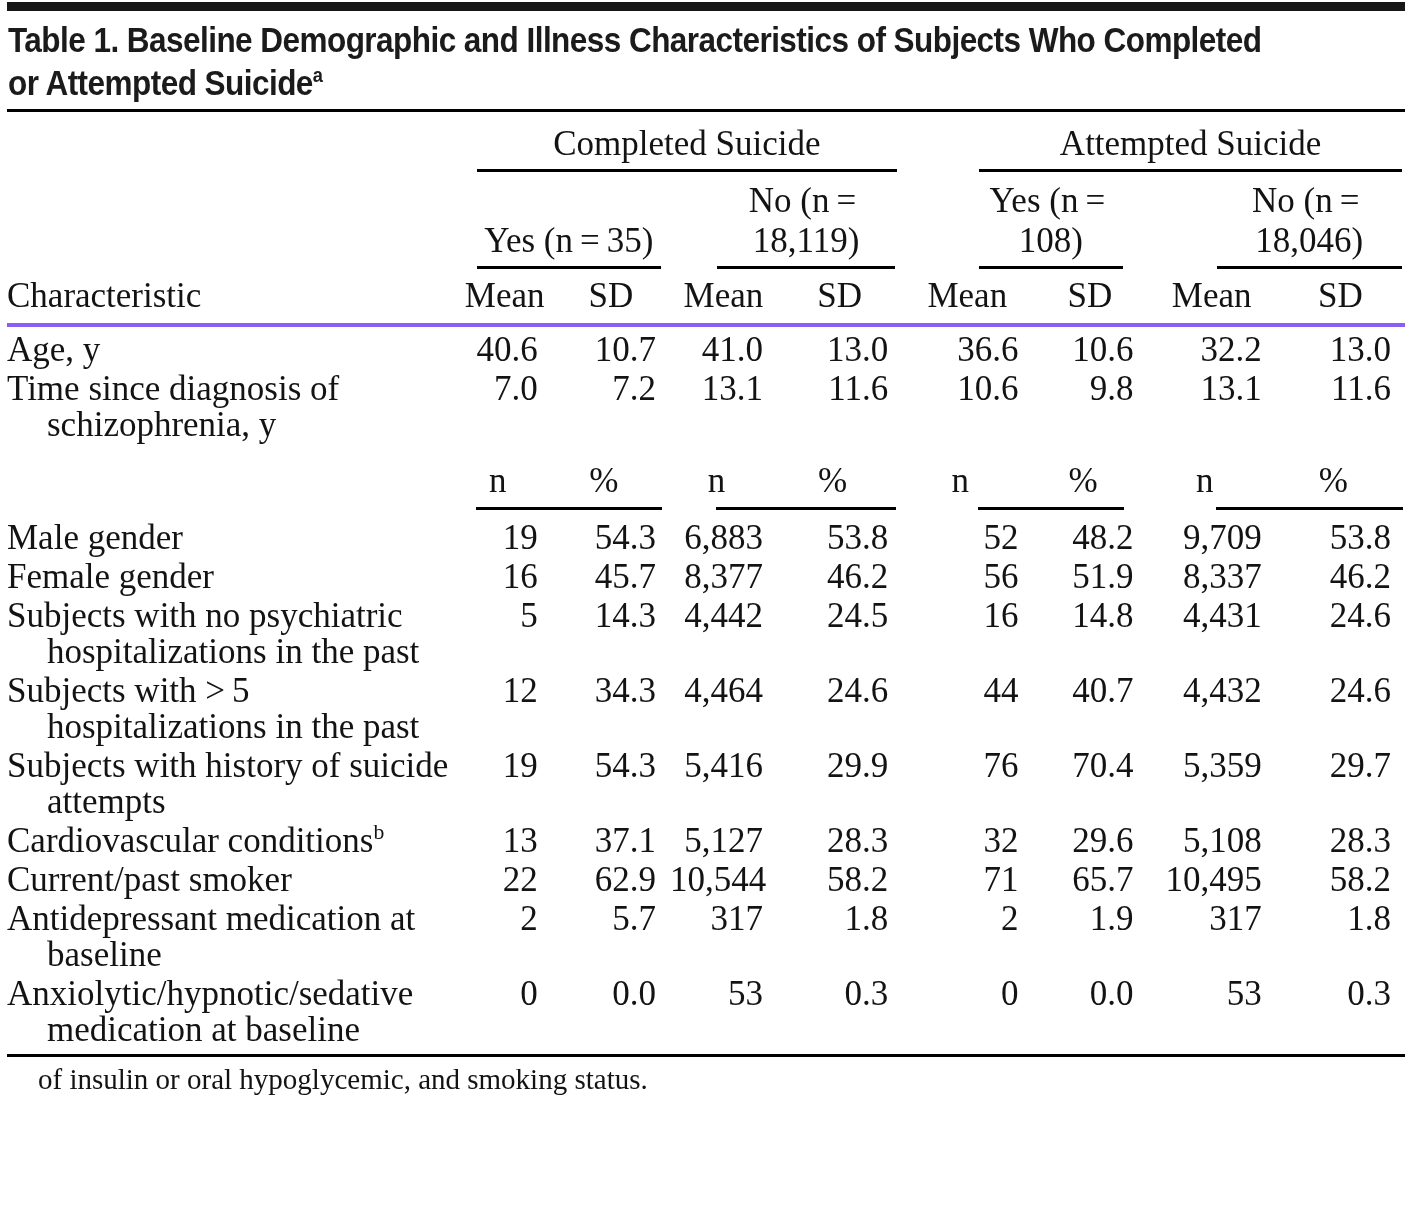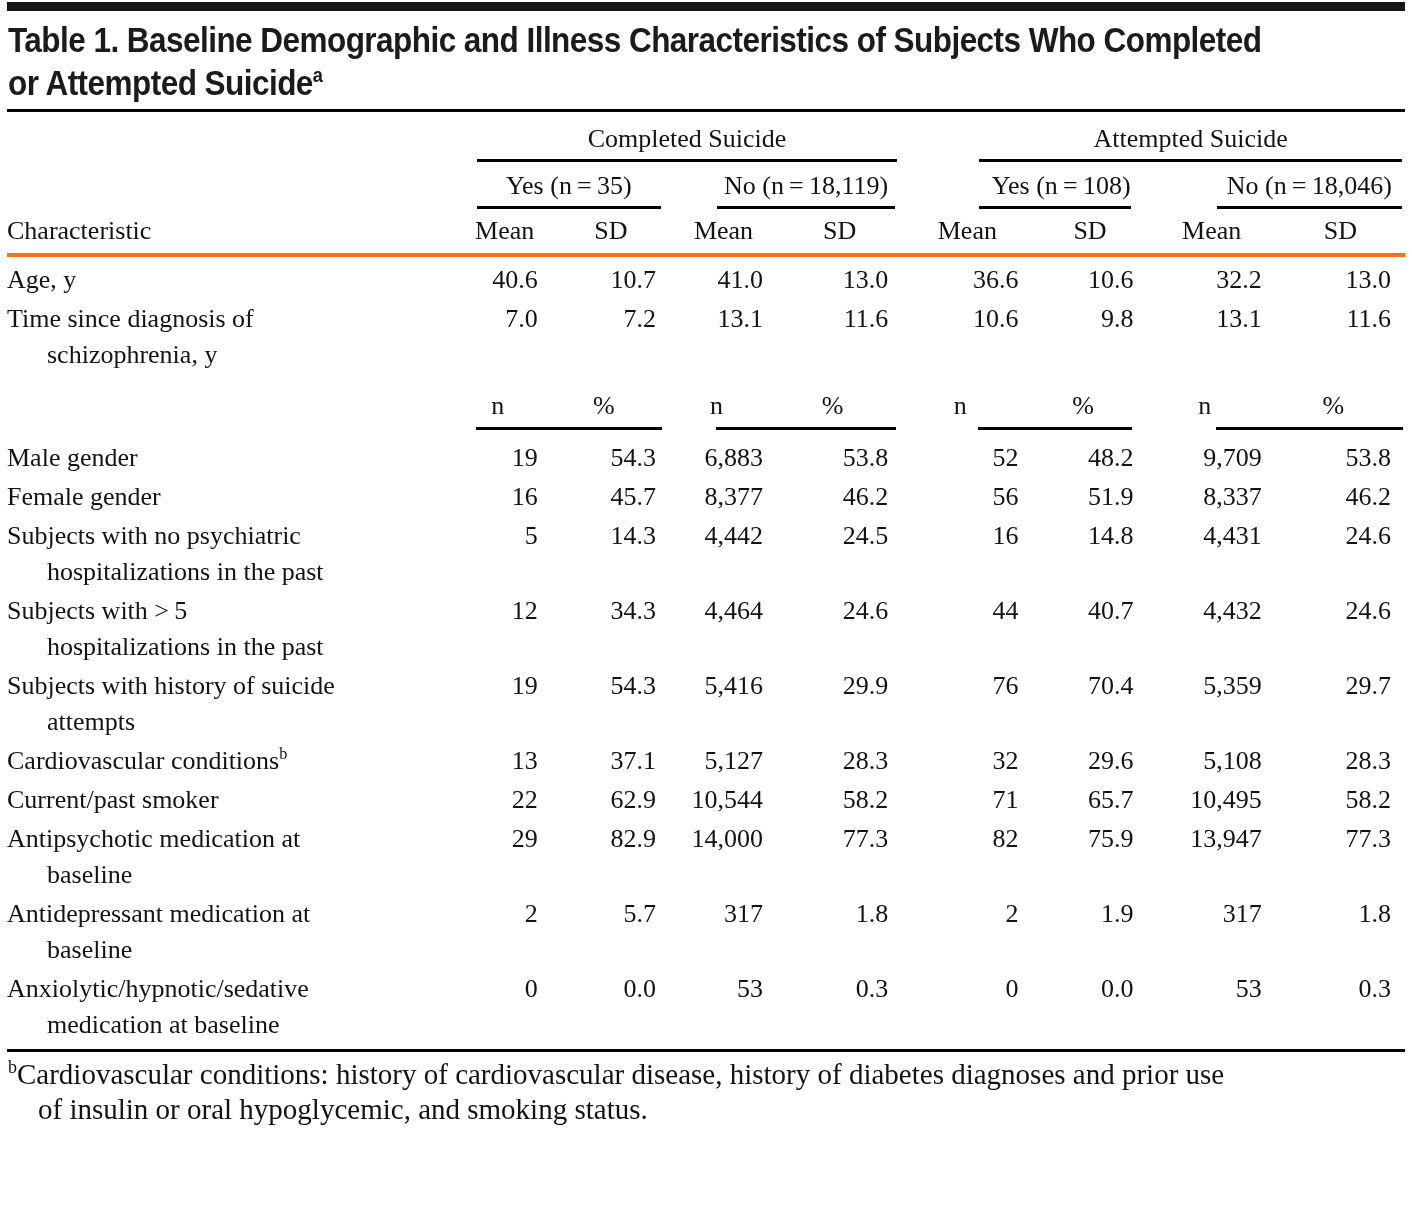--- a/index.html
+++ b/index.html
@@ -29,39 +29,39 @@
     transform-origin: left center;
     white-space: nowrap;
   }
   .title sup { font-size: 58%; line-height: 0; }
   .title-rule { border-top: 3px solid #000; margin-bottom: 2px; }
 
   table.demo {
     border-collapse: collapse;
     table-layout: fixed;
     width: 1398px;
-    font-size: 26px;
+    font-size: 35px;
   }
   th { font-weight: normal; }
 
   
   tr.grp-row th { padding-top: 10px; text-align: center; vertical-align: bottom; }
   tr.sub-row th { padding-top: 8px; text-align: center; vertical-align: bottom; }
   .u { border-bottom: 3px solid #000; padding-bottom: 5px; }
   .ug1 { margin: 0 4px 0 18px; }
   .ug2 { margin: 0 2px 0 76px; }
   .us1 { margin: 0 8px 0 18px; }
   .us2 { margin: 0 6px 0 46px; }
-  .us3 { margin: 0 16px 0 76px; text-align: right; }
+  .us3 { margin: 0 24px 0 76px; }
   .us4 { margin: 0 2px 0 68px; }
 
   tr.stat-row th {
     text-align: center; vertical-align: bottom;
     padding: 6px 0 7px 0;
-    border-bottom: 4px solid #f97316;
+    border-bottom: 4px solid #8b5cf6;
   }
   tr.stat-row th.char-h { text-align: left; }
 
   
   td { vertical-align: top; line-height: 36px; padding: 1px 14px 2px 0; text-align: right; }
   td.lbl { text-align: left; padding: 1px 0 2px 0; }
   td.lbl .cont { padding-left: 40px; }
   td.lbl sup, .fn sup { font-size: 62%; line-height: 0; }
   tbody.mean-body tr:first-child td { padding-top: 5px; }
 
@@ -287,34 +287,20 @@
           <td>62.9</td>
           <td>10,544</td>
           <td>58.2</td>
           <td>71</td>
           <td>65.7</td>
           <td>10,495</td>
           <td>58.2</td>
         </tr>
         <tr>
           <td class="lbl">
-            <div>Antipsychotic medication at</div>
-            <div class="cont">baseline</div>
-          </td>
-          <td>29</td>
-          <td>82.9</td>
-          <td>14,000</td>
-          <td>77.3</td>
-          <td>82</td>
-          <td>75.9</td>
-          <td>13,947</td>
-          <td>77.3</td>
-        </tr>
-        <tr>
-          <td class="lbl">
             <div>Antidepressant medication at</div>
             <div class="cont">baseline</div>
           </td>
           <td>2</td>
           <td>5.7</td>
           <td>317</td>
           <td>1.8</td>
           <td>2</td>
           <td>1.9</td>
           <td>317</td>
@@ -334,18 +320,17 @@
           <td>53</td>
           <td>0.3</td>
         </tr>
       </tbody>
   </table>
 
   <div class="foot-rule"></div>
 
   <div class="footnotes" id="footnotes">
       <div class="fn">
-        <div><sup>b</sup>Cardiovascular conditions: history of cardiovascular disease, history of diabetes diagnoses and prior use</div>
         <div class="cont">of insulin or oral hypoglycemic, and smoking status.</div>
       </div>
     </div>
 
 </div>
 
 </body></html>

